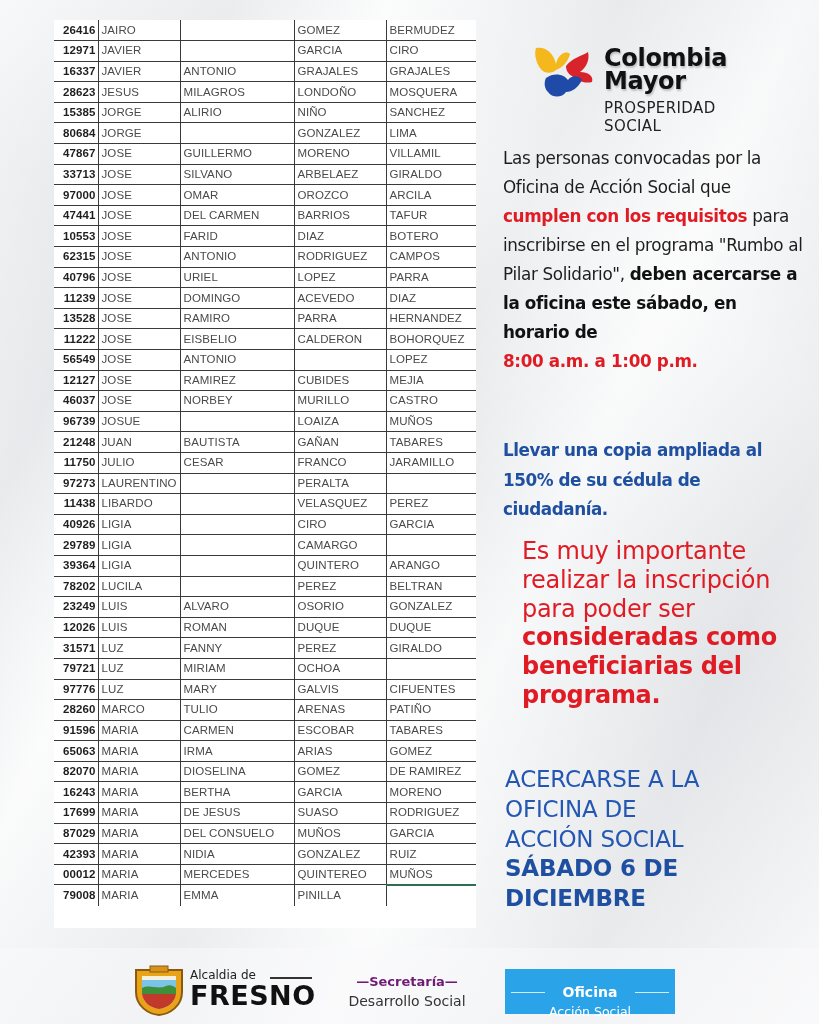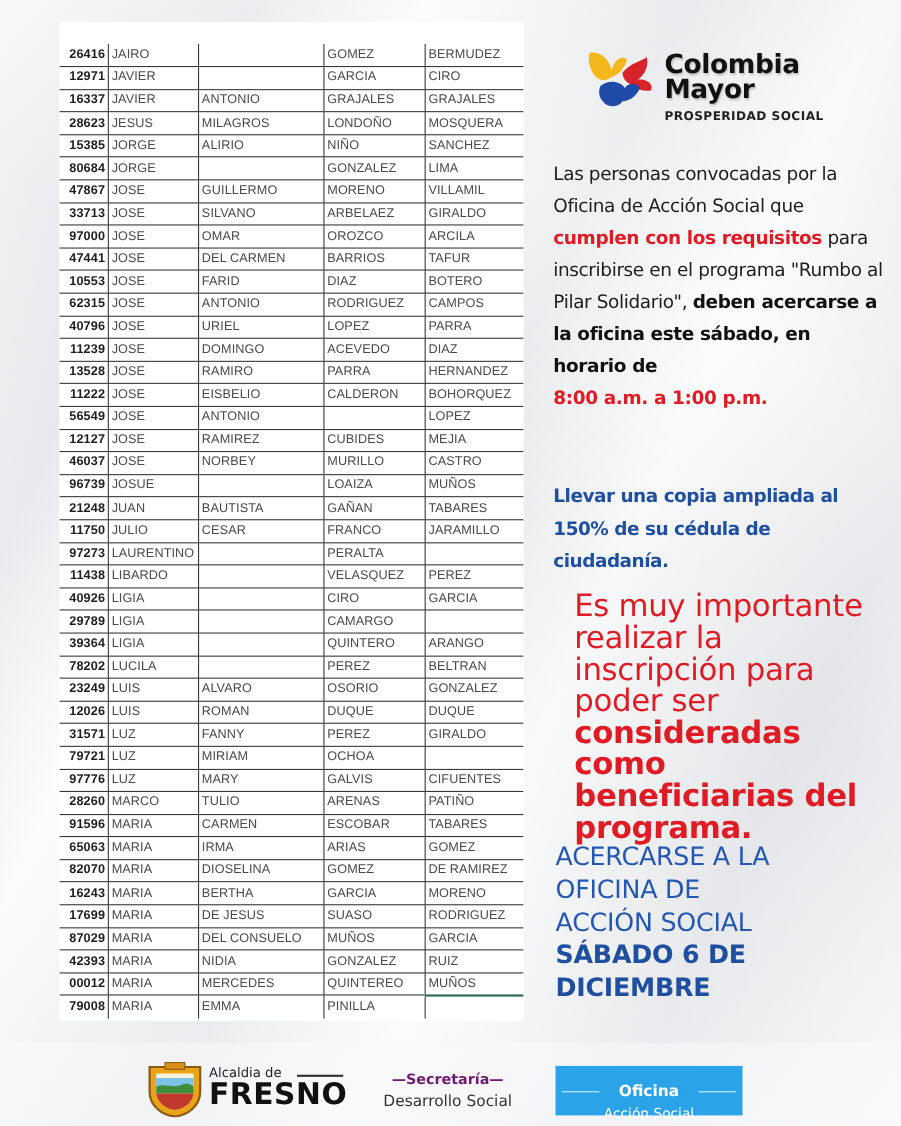--- a/index.html
+++ b/index.html
@@ -18,21 +18,20 @@
       position: absolute;
       left: 54px; top: 20px;
       width: 422px; height: 908px;
       background: #ffffff;
       overflow: hidden;
     }
     .sheet table {
       border-collapse: collapse;
       table-layout: fixed;
       width: 422px;
-      margin-top: 20px;
     }
     .sheet td {
       height: 20.6px;
       border-bottom: 1.5px solid #3a3a3a;
       font-size: 11.5px;
       color: #4a4a4a;
       padding: 0 0 0 3px;
       white-space: nowrap;
       overflow: hidden;
       line-height: 19px;
@@ -70,22 +69,22 @@
       line-height: 24px;
       letter-spacing: -0.3px;
       text-shadow: 1px 2px 2px rgba(0,0,0,0.2);
     }
     .logo .brand1 { top: 2px; }
     .logo .brand2 { top: 25px; }
     .logo .sub {
       position: absolute;
       left: 72px; top: 55px;
       font-family: "DejaVu Sans", sans-serif;
-      font-weight: bold;
-      font-size: 11px;
+      font-weight: normal;
+      font-size: 15px;
       color: #222;
       letter-spacing: 0.4px;
     }
 
     
     .txt {
       position: absolute;
       font-family: "DejaVu Sans", sans-serif;
     }
     .intro {
@@ -106,21 +105,21 @@
       font-size: 16.8px;
       line-height: 29.5px;
       color: #1f4fa0;
       font-weight: bold;
       letter-spacing: -0.45px;
     }
 
     .important {
       left: 522px; top: 537px;
       width: 290px;
-      font-size: 28px;
+      font-size: 24px;
       line-height: 28.8px;
       color: #e01b24;
       letter-spacing: -0.3px;
     }
     .important .b { font-weight: bold; }
 
     .cta {
       left: 505px; top: 765px;
       width: 292px;
       text-align: left;

